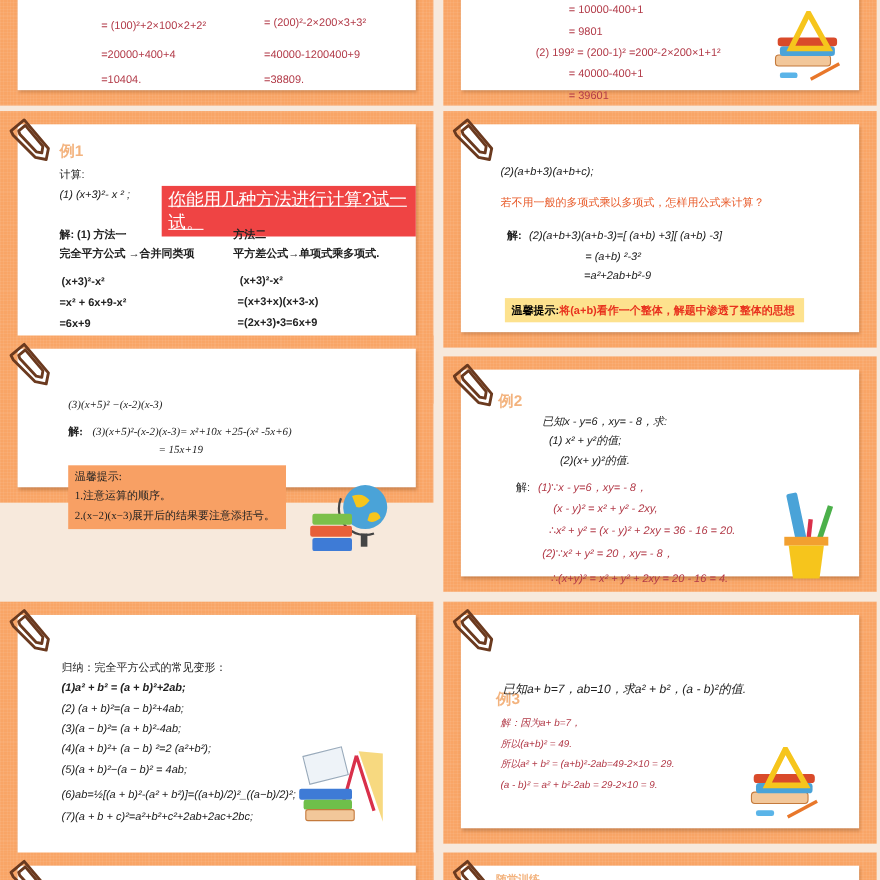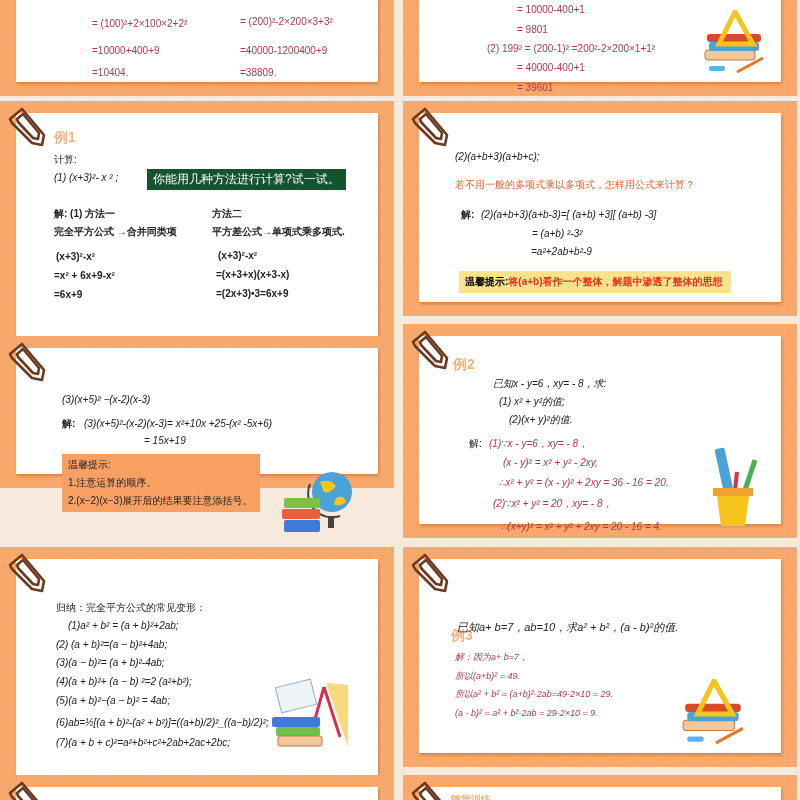--- a/index.html
+++ b/index.html
@@ -14,41 +14,41 @@
     position: absolute; left: 16px; right: 16px; top: 12px; bottom: 14px;
     background: #ffffff; box-shadow: 1px 2px 3px rgba(120,60,20,0.35);
   }
   .clip { position: absolute; left: 4px; top: 4px; width: 44px; height: 42px; }
   .title { position: absolute; color: #f3b37e; font-size: 14px; font-weight: bold; }
   .t { position: absolute; font-size: 10px; line-height: 12px; white-space: nowrap; color: #222; }
   .red { color: #b23a48; }
   .orange-q { color: #e85b2a; }
   .bold { font-weight: bold; }
   .it { font-style: italic; }
-  .hint-orange { position: absolute; background: #14532d; color: #fff; font-size: 12px; padding: 2px 6px; }
+  .hint-orange { position: absolute; background: #ef4444; color: #fff; font-size: 16px; padding: 2px 6px; text-decoration: underline; }
   .hint-yellow { position: absolute; background: #fde28e; font-size: 10px; padding: 4px 6px; font-weight: bold; }
   .hint-box { position: absolute; background: #f8a064; font-size: 10px; line-height: 18px; padding: 2px 6px; color: #222; }
   .deco { position: absolute; }
 </style>
 </head>
 <body>
 
 <svg width="0" height="0" style="position:absolute">
   <defs>
     <g id="clipg" fill="none" stroke="#6b3a1f" stroke-width="2.6" stroke-linejoin="round">
       <path d="M6 14 L18 4 L40 30 L38 40 L28 38 L8 18 Z"></path>
       <path d="M13 14 L19 9 L35 28 L34 34 L29 33 L14 17 Z"></path>
     </g>
   </defs>
 </svg>
 
 <div class="slide" style="left:0;top:-100px;height:196px;">
   <div class="card">
     <div class="t red" style="left:76px;top:106px;">= (100)²+2×100×2+2²</div>
-    <div class="t red" style="left:76px;top:133px;">=10000+400+9</div>
+    <div class="t red" style="left:76px;top:133px;">=20000+400+4</div>
     <div class="t red" style="left:76px;top:155px;">=10404.</div>
     <div class="t red" style="left:224px;top:104px;">= (200)²-2×200×3+3²</div>
     <div class="t red" style="left:224px;top:133px;">=40000-1200400+9</div>
     <div class="t red" style="left:224px;top:155px;">=38809.</div>
   </div>
 </div>
 
 <div class="slide" style="left:403px;top:-100px;height:196px;">
   <div class="card">
     <div class="t red" style="left:98px;top:92px;">= 10000-400+1</div>
@@ -99,21 +99,21 @@
     <div class="t it" style="left:112px;top:133px;">=a²+2ab+b²-9</div>
     <div class="hint-yellow" style="left:40px;top:158px;width:272px;">
       <span>温馨提示:</span><span style="color:#e8321e;">将(a+b)看作一个整体，解题中渗透了整体的思想</span>
     </div>
   </div>
   <svg class="clip" viewBox="0 0 44 42">
       <use href="#clipg"></use>
     </svg>
 </div>
 
-<div class="slide" style="left:0;top:336px;height:152px;">
+<div class="slide" style="left:0;top:305px;height:152px;font-family:Liberation Serif, serif;">
   <div class="card">
     <div class="t it" style="left:46px;top:46px;">(3)(x+5)² −(x-2)(x-3)</div>
     <div class="t bold" style="left:46px;top:70px;">解:</div>
     <div class="t it" style="left:68px;top:70px;">(3)(x+5)²-(x-2)(x-3)=  x²+10x +25-(x² -5x+6)</div>
     <div class="t it" style="left:128px;top:87px;">= 15x+19</div>
     <div class="hint-box" style="left:46px;top:106px;width:198px;">
       <div>温馨提示:</div>
       <div>1.注意运算的顺序。</div>
       <div>2.(x−2)(x−3)展开后的结果要注意添括号。</div>
     </div>
@@ -153,21 +153,21 @@
     </svg>
   </div>
   <svg class="clip" viewBox="0 0 44 42">
       <use href="#clipg"></use>
     </svg>
 </div>
 
 <div class="slide" style="left:0;top:547px;height:284px;">
   <div class="card">
     <div class="t" style="left:40px;top:43px;">归纳：完全平方公式的常见变形：</div>
-    <div class="t it" style="left:52px;top:61px;">(1)a² + b² = (a + b)²+2ab;</div>
+    <div class="t it" style="left:40px;top:61px;font-weight:bold;">(1)a² + b² = (a + b)²+2ab;</div>
     <div class="t it" style="left:40px;top:80px;">(2) (a + b)²=(a − b)²+4ab;</div>
     <div class="t it" style="left:40px;top:98px;">(3)(a − b)²= (a + b)²-4ab;</div>
     <div class="t it" style="left:40px;top:117px;">(4)(a + b)²+ (a − b) ²=2 (a²+b²);</div>
     <div class="t it" style="left:40px;top:136px;">(5)(a + b)²−(a − b)² = 4ab;</div>
     <div class="t it" style="left:40px;top:158px;">(6)ab=½[(a + b)²-(a² + b²)]=((a+b)/2)²_((a−b)/2)²;</div>
     <div class="t it" style="left:40px;top:178px;">(7)(a + b + c)²=a²+b²+c²+2ab+2ac+2bc;</div>
     <svg class="deco" style="left:252px;top:118px;" width="86" height="76" viewBox="0 0 86 76">
       <rect x="10" y="6" width="36" height="26" fill="#eef3f8" stroke="#9ab" transform="rotate(-14 28 19)"></rect>
       <path d="M58 6 L80 8 L80 70 Z" fill="#f6d26a" opacity="0.85"></path>
       <path d="M56 10 L42 60 M56 10 L72 60" stroke="#d9304a" stroke-width="3" fill="none"></path>

